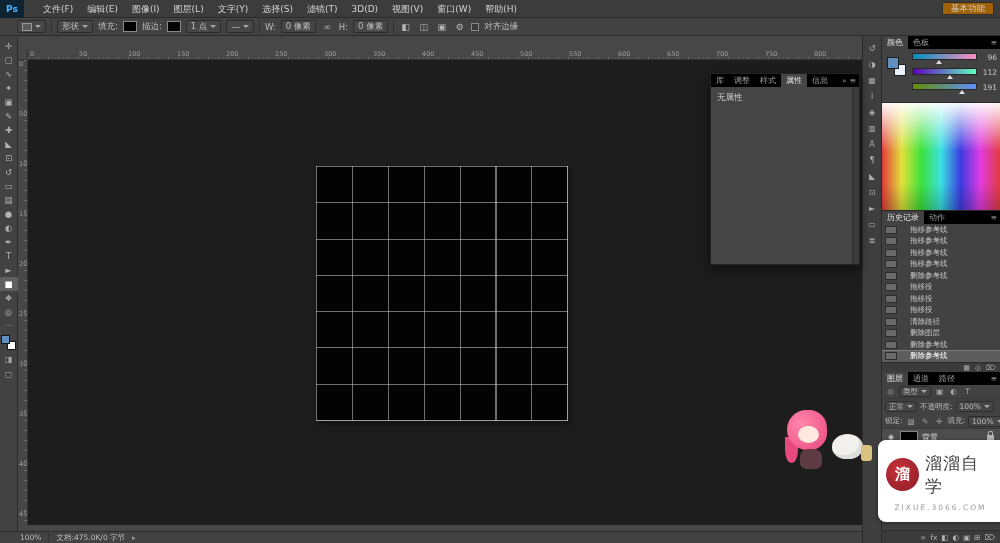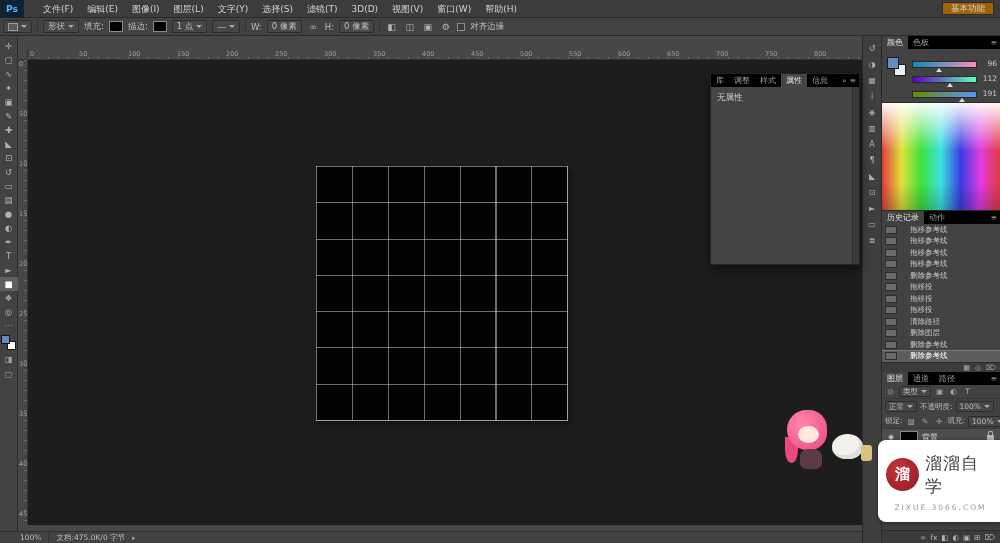--- a/index.html
+++ b/index.html
@@ -7,21 +7,21 @@
   #app{position:relative;width:1000px;height:543px;font-family:"DejaVu Sans","Liberation Sans",sans-serif;font-size:9px;color:#c8c8c8;background:#474747}
 
   
   .menubar{position:absolute;left:0;top:0;width:1000px;height:18px;background:#3c3c3c;border-bottom:1px solid #2a2a2a;display:flex;align-items:center;z-index:50}
   .ps-logo{width:24px;height:18px;background:#0e2433;color:#4db3ff;font-weight:bold;font-size:9px;display:flex;align-items:center;justify-content:center;margin-right:12px;flex:none}
   .menu-row{display:flex}
   .menu-item{padding:0 7px;line-height:18px;font-size:9px;color:#d2d2d2;white-space:nowrap}
   .workspace-btn{margin-left:auto;margin-right:6px;height:13px;line-height:11px;padding:0 8px;background:#a16207;border:1px solid #2e2e2e;border-radius:0;font-size:8.5px;color:#cfcfcf}
 
   
-  .optionsbar{position:absolute;left:0;top:18px;width:1000px;height:18px;background:#424242;border-bottom:1px solid #2a2a2a;display:flex;align-items:center;gap:5px;padding:0 3px;font-size:8.5px;color:#bdbdbd;z-index:49;white-space:nowrap}
+  .optionsbar{position:absolute;left:0;top:18px;width:1000px;height:18px;background:#424242;border-bottom:1px solid #2a2a2a;display:flex;align-items:center;gap:5px;padding:0 17px;font-size:8.5px;color:#bdbdbd;z-index:49;white-space:nowrap}
   .opt-sep{width:1px;height:13px;background:#323232;flex:none}
   .opt-box{display:inline-flex;align-items:center;gap:3px;background:#464646;border:1px solid #2d2d2d;border-radius:2px;height:13px;padding:0 4px;flex:none}
   .caret{width:0;height:0;border-left:3px solid transparent;border-right:3px solid transparent;border-top:3px solid #a8a8a8;display:inline-block}
   .swatch{width:14px;height:11px;background:#000;border:1px solid #8a8a8a;flex:none}
   .swatch.stroke{background:#050505}
   .tool-preset-chip{width:10px;height:8px;border:1px solid #9a9a9a;background:#5a5a5a}
   .opt-icon{width:13px;text-align:center;color:#b5b5b5;font-size:9px;flex:none}
   .checkbox{width:8px;height:8px;border:1px solid #8a8a8a;background:#3a3a3a;flex:none}
 
   
@@ -71,21 +71,21 @@
   
   .panels{position:absolute;left:881px;top:36px;width:119px;height:494px;background:#424242;border-left:1px solid #2a2a2a;z-index:7}
   .color-panel{position:absolute;left:0;top:0;width:100%;height:66px}
   .color-panel .tabs-row .panel-tab:first-child,
   .history-panel .tabs-row .panel-tab:first-child,
   .layers-panel .tabs-row .panel-tab:first-child{background:#424242;color:#e0e0e0}
   .color-body{position:relative;height:53px}
   .cp-fg{position:absolute;left:5px;top:8px;width:12px;height:12px;border:1px solid #1c1c1c;z-index:2}
   .cp-bg{position:absolute;left:12px;top:15px;width:12px;height:12px;border:1px solid #1c1c1c}
   .cp-sliders{position:absolute;left:30px;top:4px;right:3px}
-  .cp-row{display:flex;align-items:flex-end;height:15px;gap:4px}
+  .cp-row{display:flex;align-items:flex-start;height:15px;gap:4px}
   .cp-bar{flex:1;height:7px;border:1px solid #282828;position:relative}
   .cp-bar.r{background:linear-gradient(to right,rgb(0,143,191),rgb(255,143,191))}
   .cp-bar.g{background:linear-gradient(to right,rgb(96,0,191),rgb(96,255,191))}
   .cp-bar.b{background:linear-gradient(to right,rgb(96,143,0),rgb(96,143,255))}
   .cp-handle{position:absolute;top:6px;width:0;height:0;border-left:3px solid transparent;border-right:3px solid transparent;border-bottom:4px solid #ddd}
   .cp-val{width:16px;text-align:right;font-size:7.5px;color:#ccc}
 
   .spectrum{position:absolute;left:0;top:66px;width:100%;height:109px;border-top:1px solid #2a2a2a;border-bottom:1px solid #2a2a2a;
     background:
       linear-gradient(to bottom,rgba(255,255,255,.95) 0%,rgba(255,255,255,0) 45%,rgba(0,0,0,0) 75%,rgba(0,0,0,.2) 100%),

